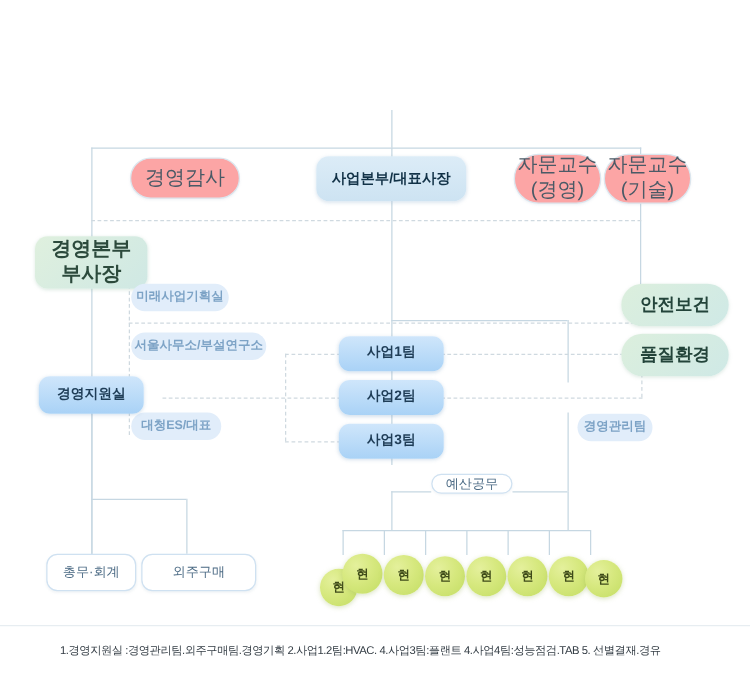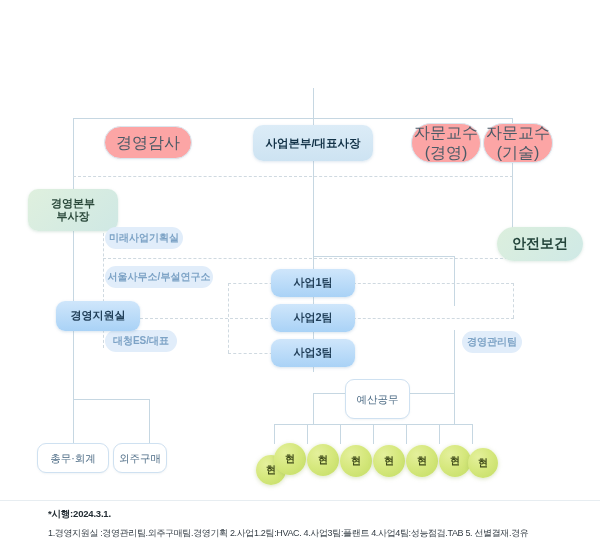--- a/index.html
+++ b/index.html
@@ -46,21 +46,21 @@
     box-shadow:0 1px 3px rgba(120,160,195,.30);
   }
   
   .pill-ghost{
     background:#e1edfa;border-radius:14px;
     color:#7da3c6;font-size:10px;font-weight:700;
   }
   
   .box-green{
     background:linear-gradient(135deg,#dff0de 0%,#cfe8e4 100%);
-    border-radius:10px;color:#2c4a3c;font-size:11px;font-weight:bold;
+    border-radius:10px;color:#2c4a3c;font-size:16px;font-weight:bold;
     box-shadow:0 1px 3px rgba(130,175,150,.28);
   }
   
   .pill-green{
     background:linear-gradient(135deg,#dcefdd 0%,#cfe9e6 100%);
     border-radius:22px;color:#23443a;font-size:14px;font-weight:bold;
     box-shadow:0 1px 3px rgba(130,175,150,.26);
   }
   
   .box-head{
@@ -179,47 +179,50 @@
   <div class="node pill-ghost" style="left:105px;top:266px;width:108px;height:22px;">
     <span>서울사무소/부설연구소</span>
   </div>
   <div class="node pill-ghost" style="left:105px;top:330px;width:72px;height:22px;align-items:center;">
     <span>대청ES/대표</span>
   </div>
   <div class="node pill-ghost" style="left:462px;top:331px;width:60px;height:22px;">
     <span>경영관리팀</span>
   </div>
 
-  <div class="node box-blue" style="left:31px;top:301px;width:84px;height:30px;margin-left:25px;">
+  <div class="node box-blue" style="left:31px;top:301px;width:84px;height:30px;">
     <span>경영지원실</span>
   </div>
 
   <div class="node box-white" style="left:37px;top:443px;width:72px;height:30px;">
     <span>총무·회계</span>
   </div>
-  <div class="node box-white" style="left:113px;top:443px;width:54px;height:30px;">
+  <div class="node box-white" style="left:113px;top:443px;width:92px;height:30px;">
     <span>외주구매</span>
   </div>
 
   <div class="node box-blue" style="left:271px;top:269px;width:84px;height:28px;">
     <span>사업1팀</span>
   </div>
   <div class="node box-blue" style="left:271px;top:304px;width:84px;height:28px;">
     <span>사업2팀</span>
   </div>
   <div class="node box-blue" style="left:271px;top:339px;width:84px;height:28px;">
     <span>사업3팀</span>
   </div>
 
 
   <div class="node pill-green" style="left:497px;top:227px;width:86px;height:34px;">
     <span>안전보건</span>
   </div>
-
-  <div class="node box-white" style="left:345px;top:379px;width:65px;height:40px;">
+  <div class="node pill-green" style="left:497px;top:267px;width:86px;height:34px;">
+    <span>품질환경</span>
+  </div>
+
+  <div class="node box-white" style="left:345px;top:379px;width:65px;height:16px;">
     <span>예산공무</span>
   </div>
 
   <div class="site" style="left:256px;top:455px;width:30px;height:30px;">
     <span>현</span>
   </div>
   <div class="site" style="left:274px;top:443px;width:32px;height:32px;">
     <span>현</span>
   </div>
   <div class="site" style="left:307px;top:444px;width:32px;height:32px;">
@@ -236,17 +239,16 @@
   </div>
   <div class="site" style="left:439px;top:445px;width:32px;height:32px;">
     <span>현</span>
   </div>
   <div class="site" style="left:468px;top:448px;width:30px;height:30px;">
     <span>현</span>
   </div>
 
   <div class="footer">
     <div class="rule"></div>
-    <div class="f1">*시행:2024.3.1.</div>
     <div class="f2">1.경영지원실 :경영관리팀.외주구매팀.경영기획  2.사업1.2팀:HVAC.  4.사업3팀:플랜트  4.사업4팀:성능점검.TAB  5. 선별결재.경유</div>
   </div>
 
 </div>
 
 </body></html>

